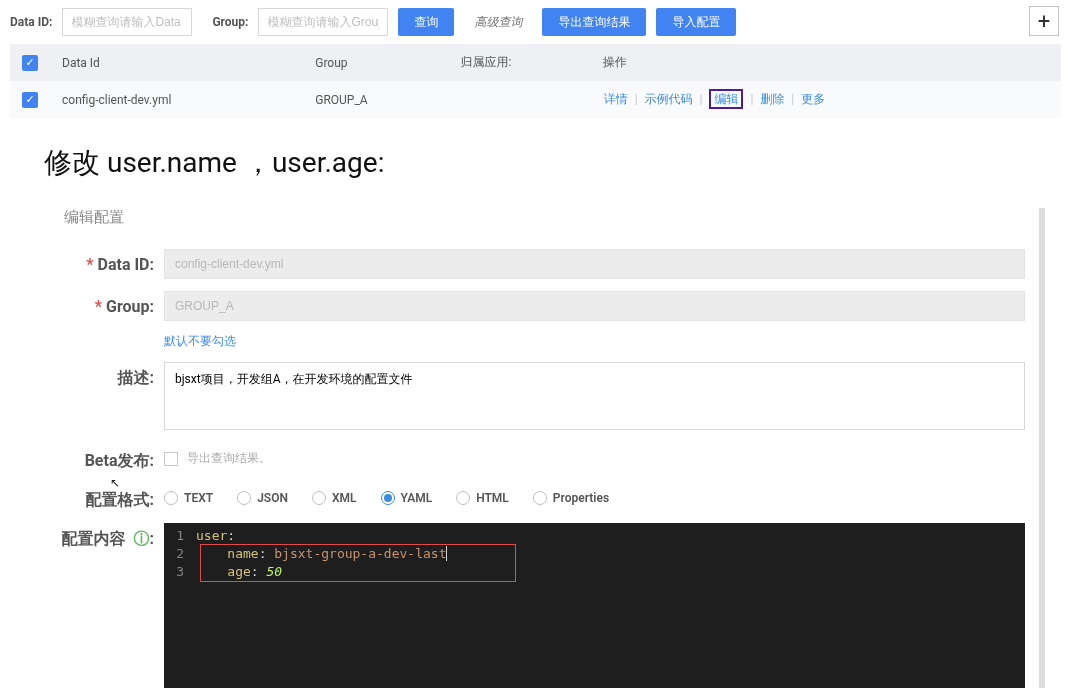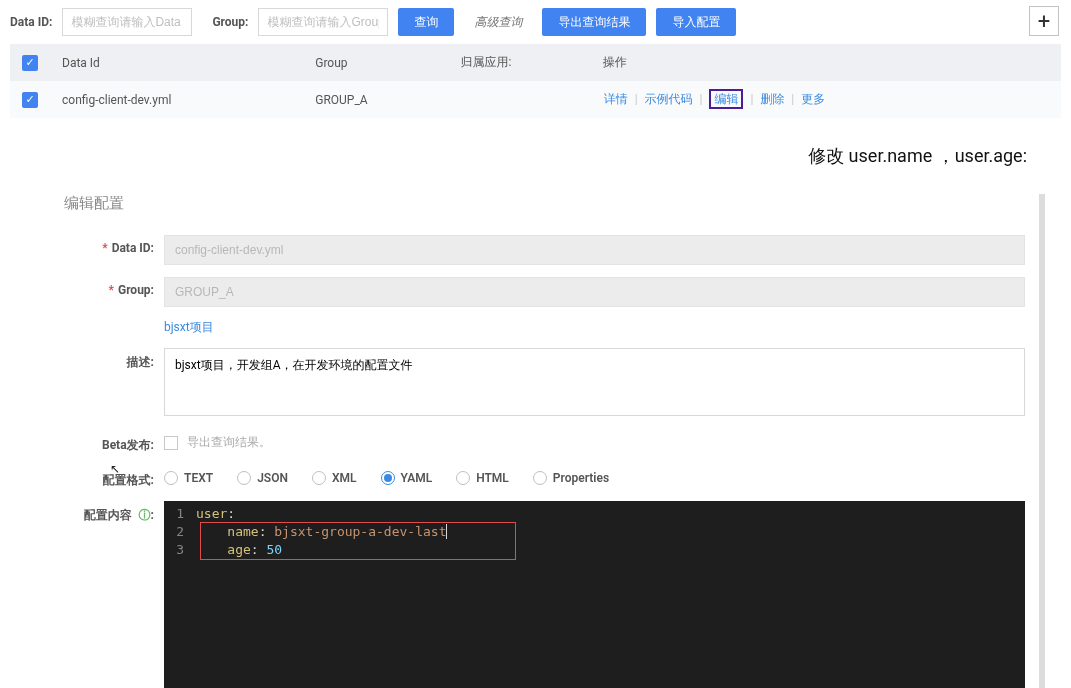--- a/index.html
+++ b/index.html
@@ -100,25 +100,24 @@
     margin: 4px 1px;
   }
   .act-sep { color: #c8c8c8; margin: 0 3px; }
   .act-edit-box {
     border: 2px solid #4c1d95;
     padding: 1px 3px;
   }
 
   
   .mid-heading {
-    font-size: 18px;
+    font-size: 28px;
     font-weight: 400;
     color: #111;
     padding: 8px 44px 26px 44px;
-    text-align: right;
   }
 
   
   .form-wrap {
     padding: 0 46px 20px 60px;
     position: relative;
   }
   .form-scroll-edge {
     position: absolute;
     right: 26px;
@@ -137,21 +136,21 @@
     display: flex;
     align-items: flex-start;
     margin-bottom: 12px;
   }
   .fl {
     width: 104px;
     min-width: 104px;
     text-align: right;
     padding-right: 10px;
     padding-top: 6px;
-    font-size: 12px;
+    font-size: 16px;
     color: #555;
     font-weight: 700;
   }
   .fl .req { color: #e04c4c; margin-right: 4px; }
   .fc { flex: 1; }
   .ro-input {
     width: 100%;
     height: 30px;
     background: #ececec;
     border: 1px solid #e3e3e3;
@@ -225,21 +224,21 @@
   .gutter div { height: 18px; }
   .code {
     flex: 1;
     color: #d8d8d8;
     padding: 4px 0 0 6px;
     position: relative;
   }
   .code .ln { height: 18px; white-space: pre; }
   .tok-key { color: #d4c27a; }
   .tok-str { color: #c7936e; }
-  .tok-num { color: #7dd3fc; }
+  .tok-num { color: #bef264; font-style: italic; }
   .tok-cur { border-right: 1px solid #d8d8d8; }
   .edit-hl-box {
     position: absolute;
     left: 36px;
     top: 21px;
     width: 316px;
     height: 38px;
     border: 1px solid #e04c4c;
     pointer-events: none;
   }
@@ -318,21 +317,21 @@
   </div>
   <div class="cursor-img">↖</div>
 
   <div class="fr">
     <div class="fl"><span class="req">*</span><span>Group:</span></div>
     <div class="fc"><input class="ro-input" disabled="" value="GROUP_A" style=""></div>
   </div>
 
   <div class="fr">
     <div class="fl"></div>
-    <div class="fc"><span class="link-adv">bjsxt项目</span></div>
+    <div class="fc"><span class="link-adv">默认不要勾选</span></div>
   </div>
 
   <div class="fr">
     <div class="fl">描述:</div>
     <div class="fc"><textarea class="desc-input" style="">bjsxt项目，开发组A，在开发环境的配置文件</textarea></div>
   </div>
 
   <div class="fr beta-row">
     <div class="fl">Beta发布:</div>
     <div class="fc">

